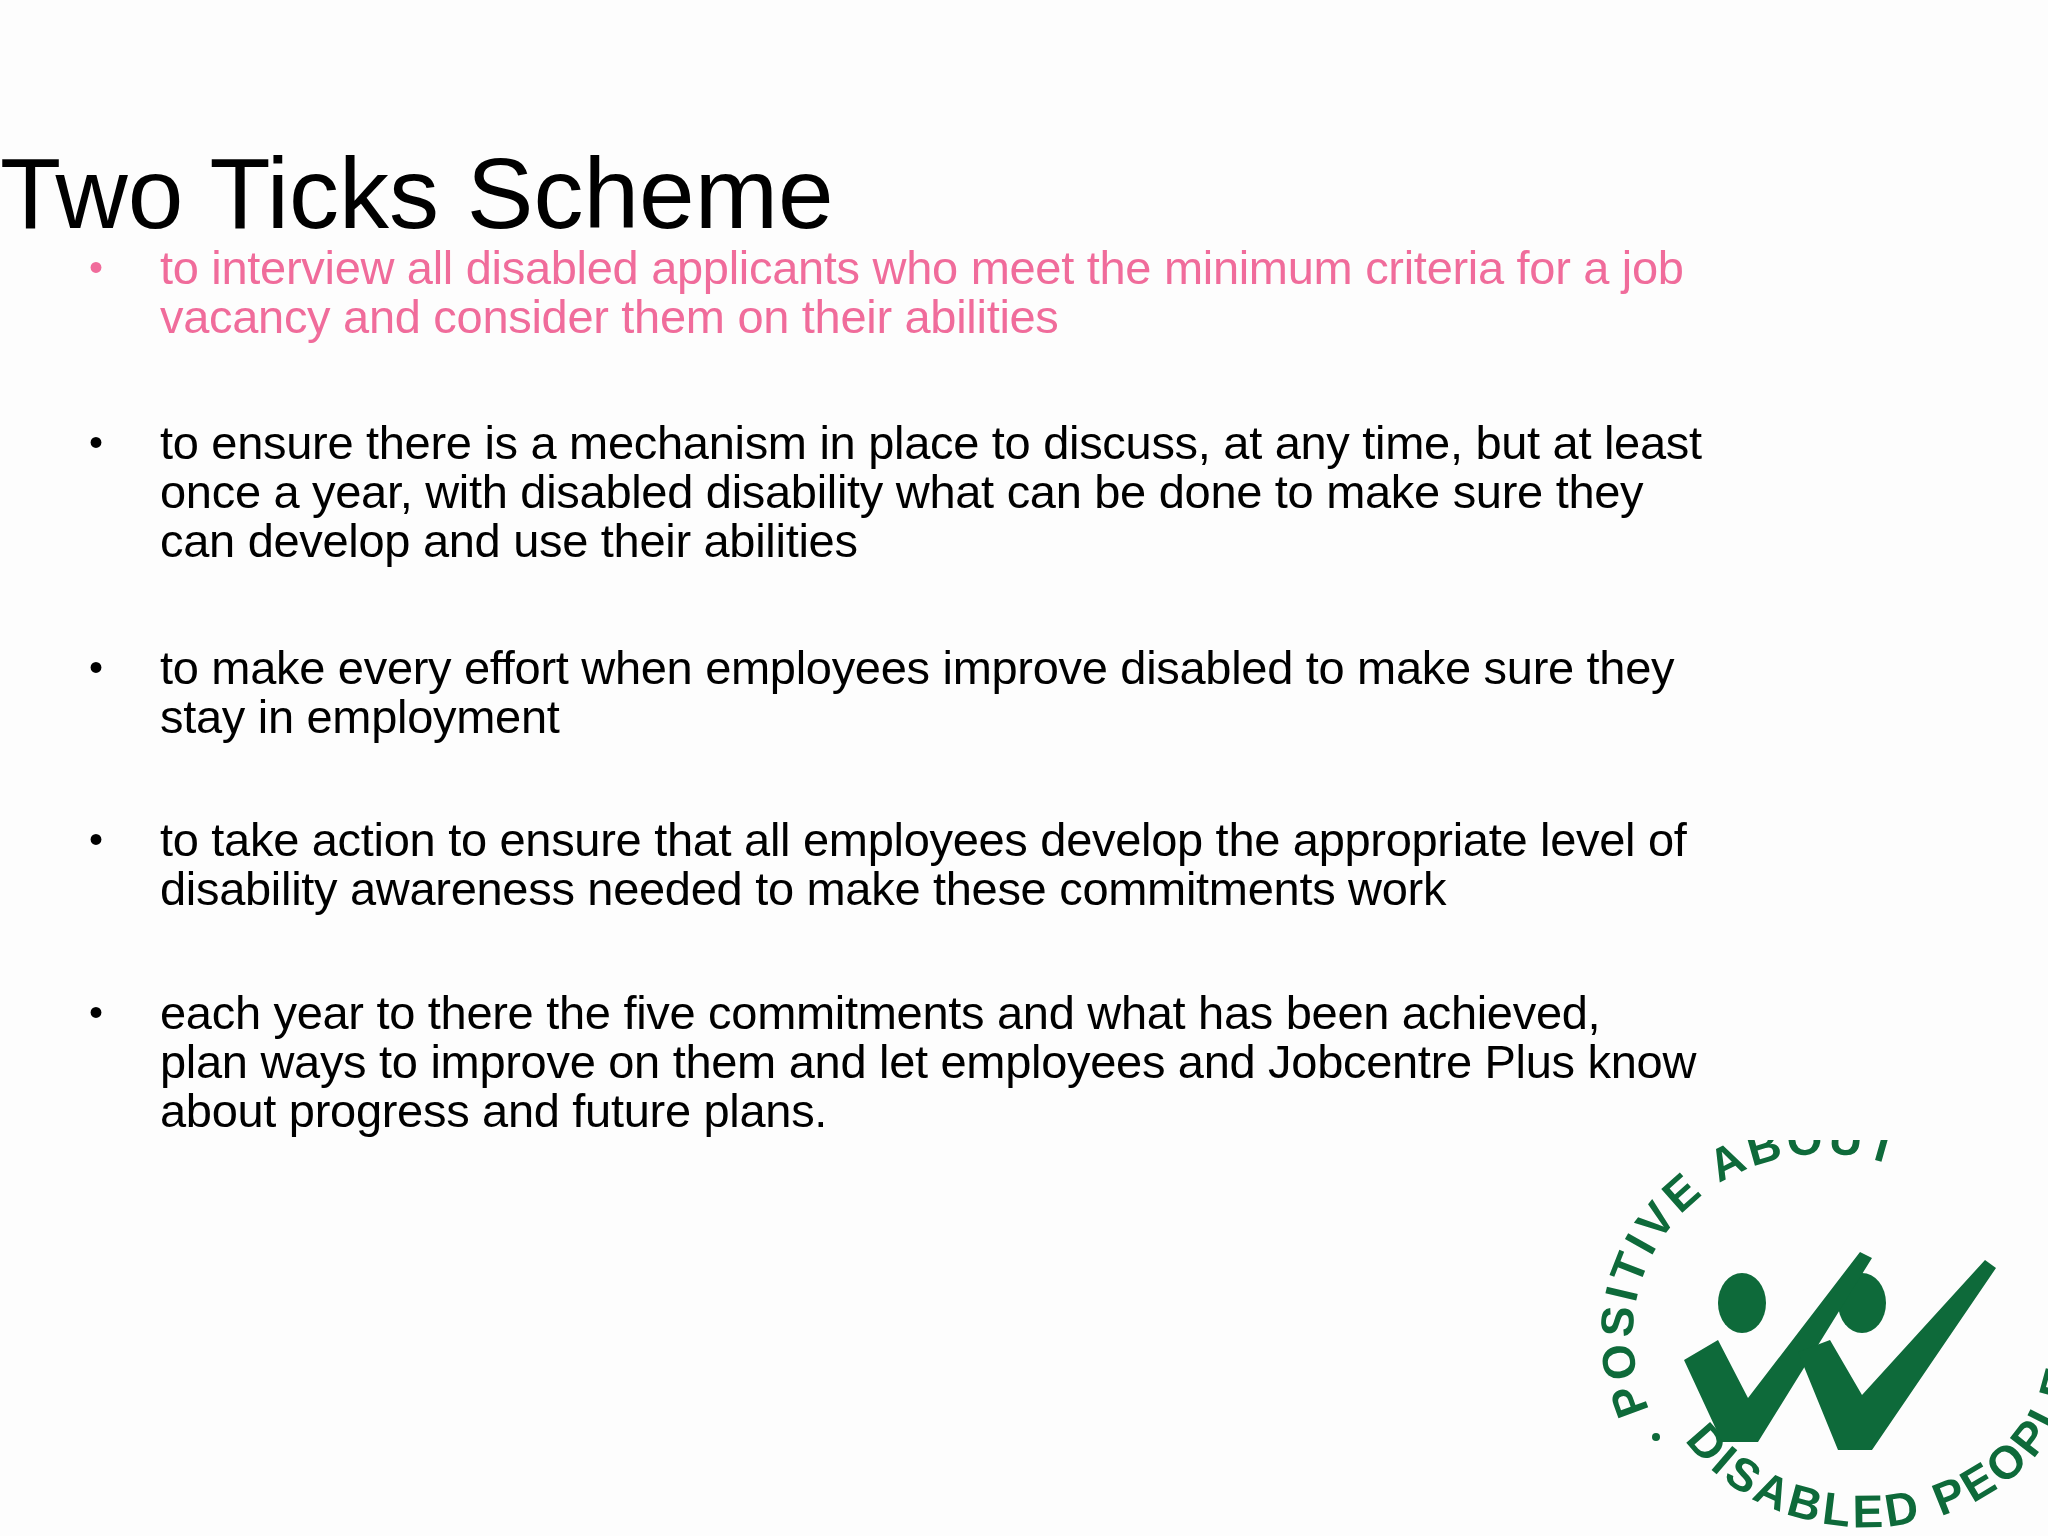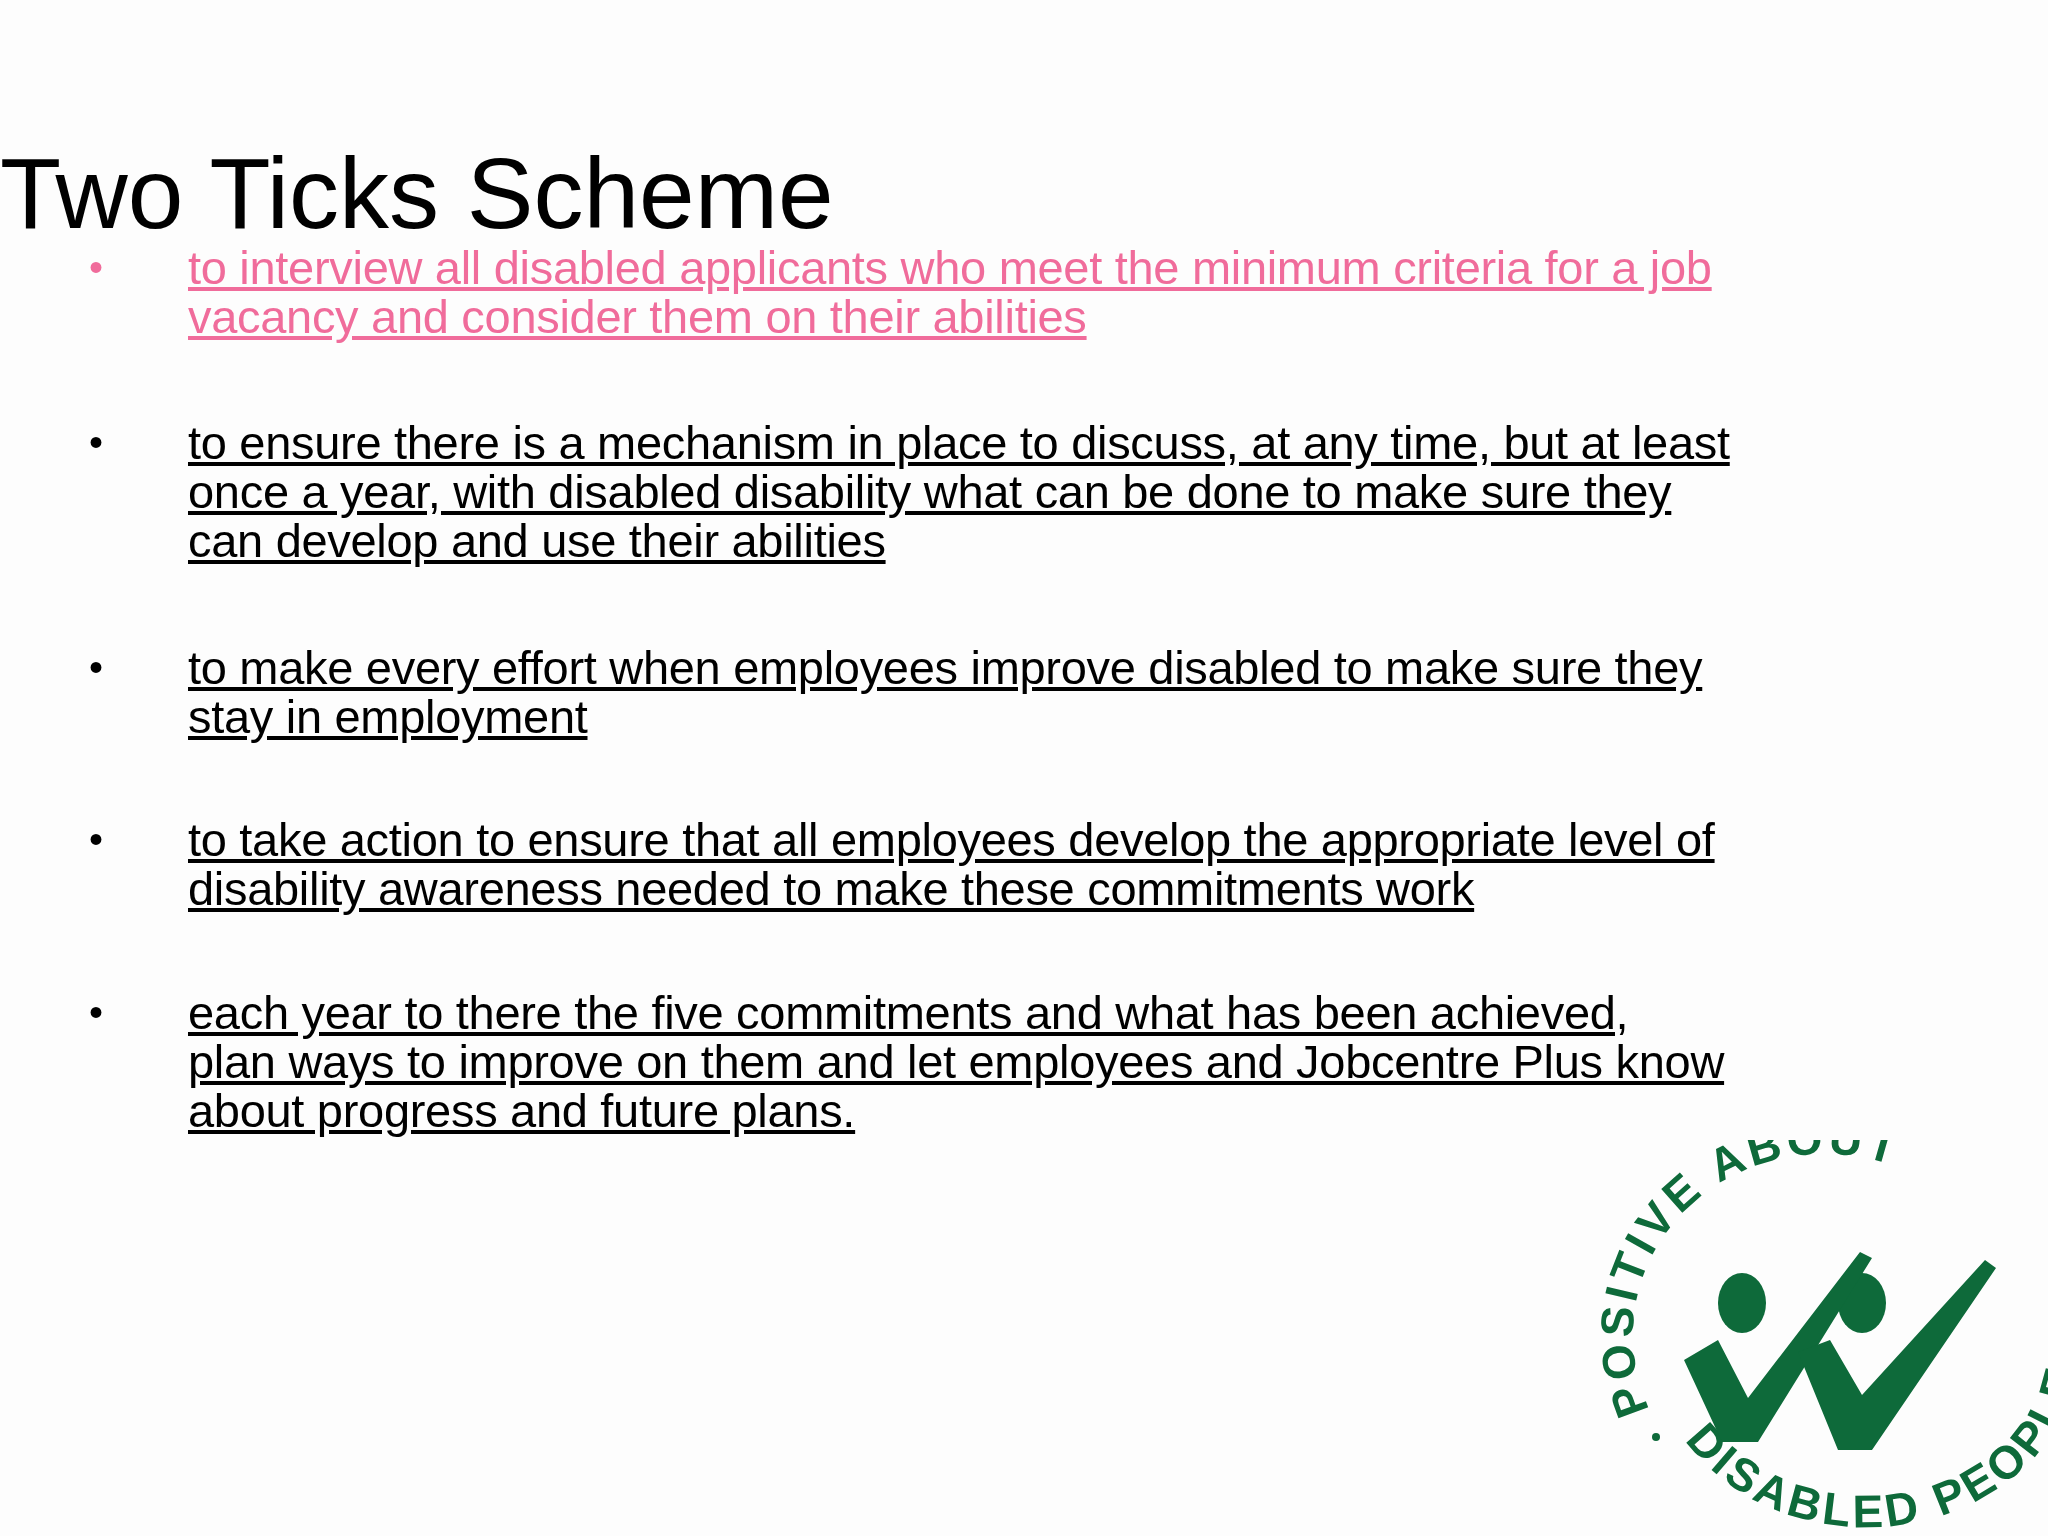--- a/index.html
+++ b/index.html
@@ -3,21 +3,21 @@
 <meta charset="utf-8">
 <style>
   html, body { margin:0; padding:0; }
   body { width:2048px; height:1536px; background:#fdfdfd; position:relative; overflow:hidden;
          font-family:"Liberation Sans", sans-serif; color:#000; }
   .title { position:absolute; left:0; width:2048px; top:138px; text-align:left;
            font-size:100px; line-height:110px; font-weight:normal; margin:0; }
   .bullets { position:absolute; left:0; top:0; margin:0; padding:0; list-style:none; }
   .item { position:absolute; left:0; width:1980px; }
   .dot { position:absolute; left:89px; font-size:40px; line-height:49px; }
-  .text { position:absolute; left:188px; font-size:47px; line-height:49px; white-space:pre; letter-spacing:-0.3px;text-decoration:underline; }
+  .text { position:absolute; left:160px; font-size:47px; line-height:49px; white-space:pre; letter-spacing:-0.3px; }
   .logo { position:absolute; left:1580px; top:1140px; width:468px; height:396px; }
 </style>
 </head>
 <body>
 
 <h1 class="title">Two Ticks Scheme</h1>
 
 <ul class="bullets">
   <li class="item" style="top:243px;color:#f06c9b;">
     <span class="dot">•</span>

